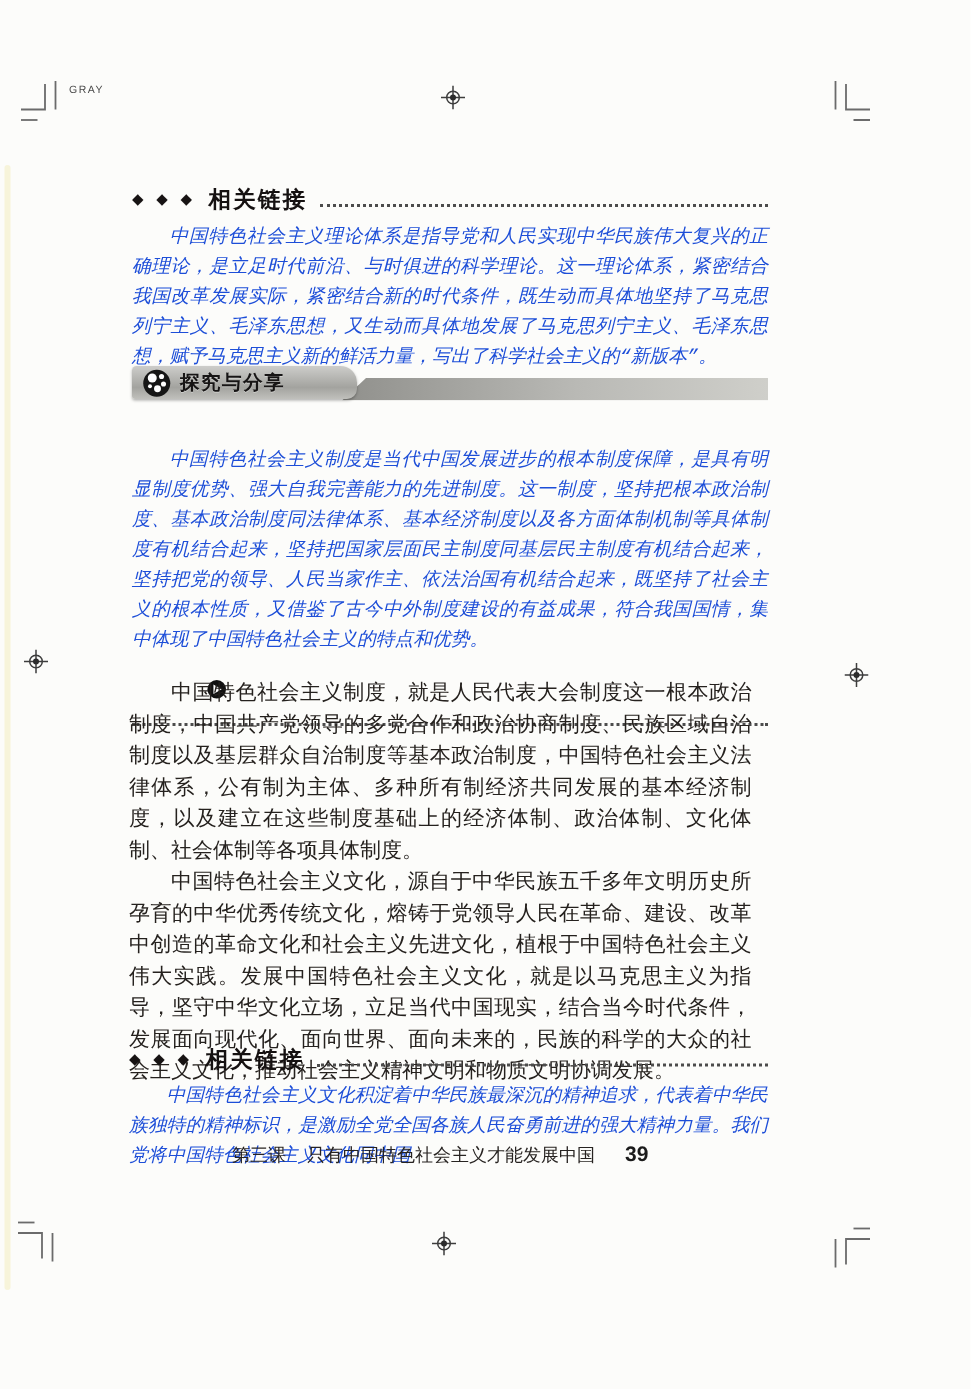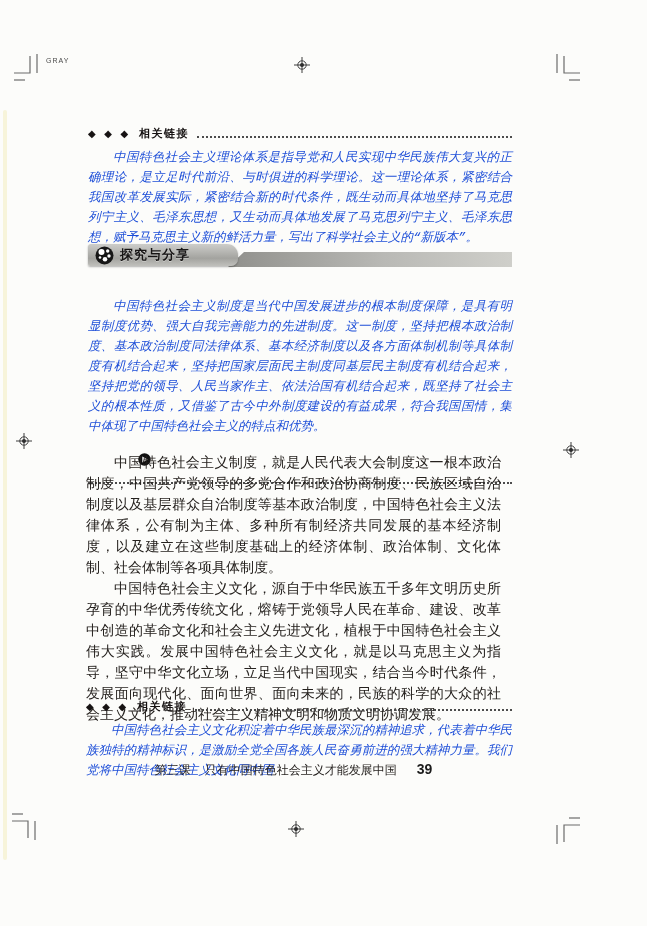--- a/index.html
+++ b/index.html
@@ -23,21 +23,21 @@
   .flipv { transform:scaleY(-1); }
 
   
   .rl { position:absolute; width:424px; }
   .rl1 { left:88px; top:126px; }
   .rl2 { left:86px; top:699px; width:426px; }
   .rl-header { display:flex; align-items:flex-end; }
   .diamonds { font-size:10px; letter-spacing:3px; color:#171313; line-height:14px; }
   .rl-title {
     font-family:"Liberation Sans", sans-serif; font-weight:bold;
-    font-size:11px; color:#151111; letter-spacing:1.5px;
+    font-size:15px; color:#151111; letter-spacing:1.5px;
     margin-left:8px; line-height:15px;
   }
   .leader { flex:1; border-bottom:2px dotted #4c4c4c; height:0; margin:0 0 3px 8px; }
   .kaiti {
     font-style:italic; font-size:12.5px; line-height:20px;
     color:#1d4ed8; text-align:justify; text-indent:2em; margin:7px 0 0;font-family:Liberation Mono, monospace;
   }
   .dotted-rule { border-bottom:2px dotted #4c4c4c; height:0; }
   .rl1 .dotted-rule { margin-top:9px; }
 

